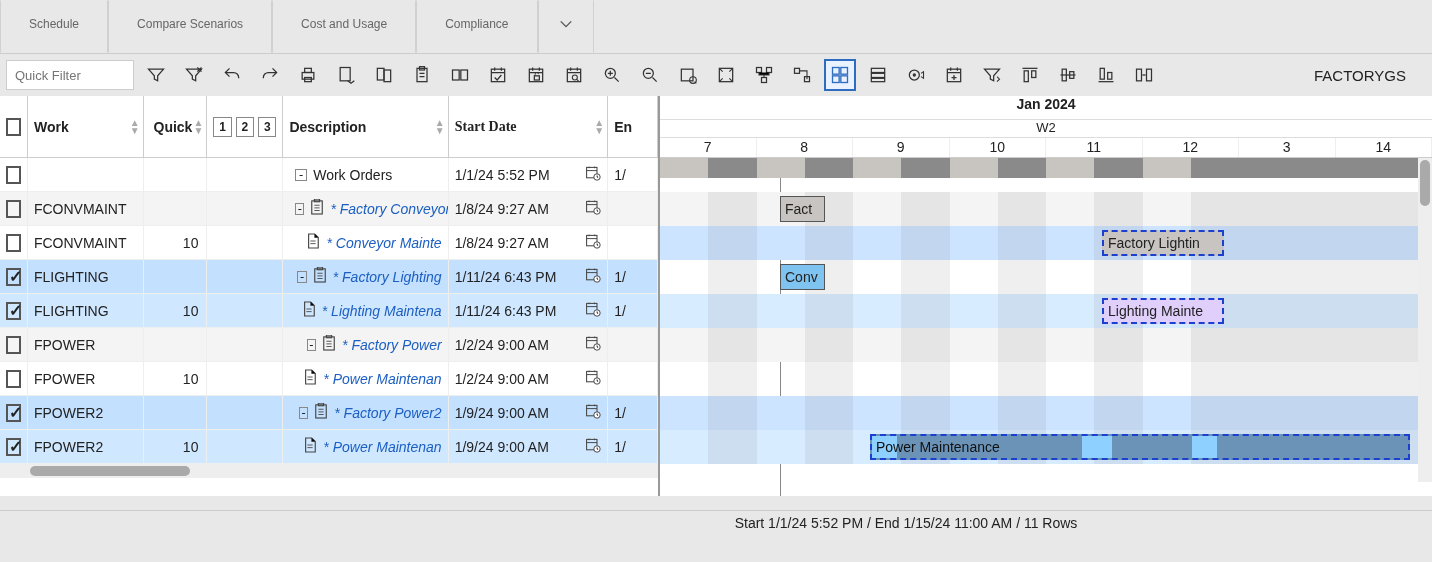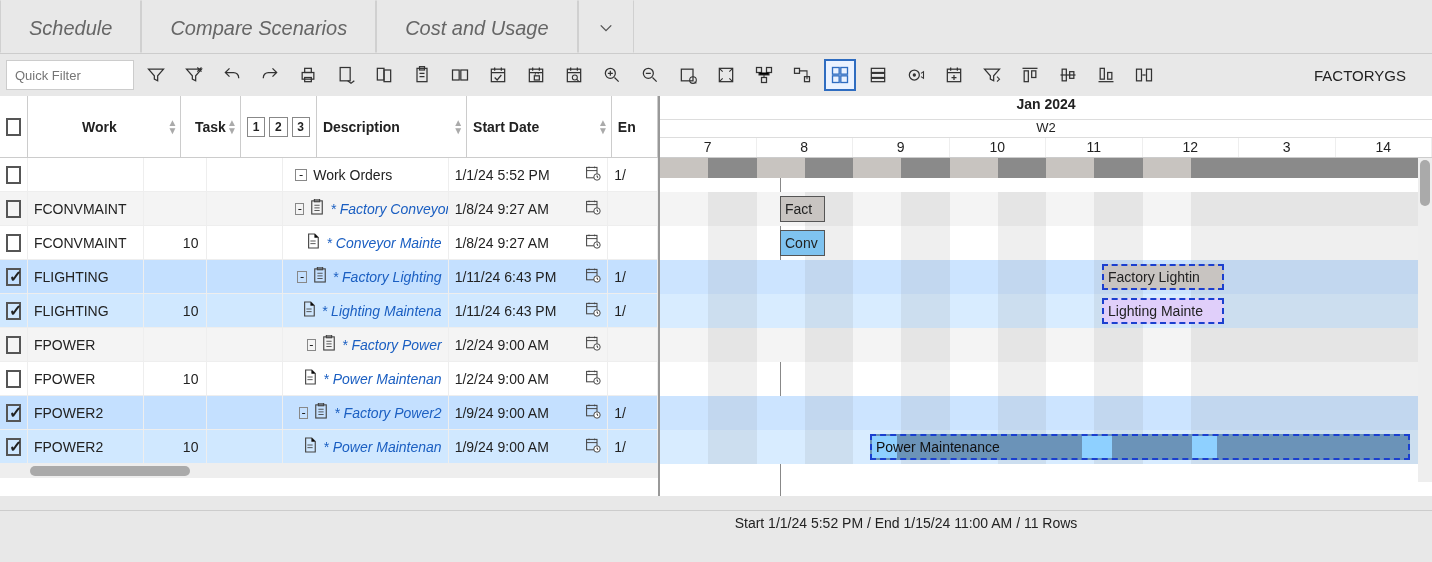--- a/index.html
+++ b/index.html
@@ -15,23 +15,22 @@
 .tabs {
   display: flex;
   height: 54px;
   background: #e8e8e8;
   border-bottom: 1px solid #ccc;
 }
 .tab {
   padding: 16px 28px;
   color: #666;
   cursor: pointer;
-  font-size: 20px;
+  font-size: 12px;
   border: 1px solid transparent;
-  font-style: italic;
 }
 .tab.active {
   background: #fff;
   color: #222;
   font-weight: 600;
   border-top: 3px solid #2e6cc0;
 }
 .tab:not(.active) {
   border-right: 1px solid #d0d0d0;
   border-left: 1px solid #d0d0d0;
@@ -106,25 +105,25 @@
 .col .sort {
   position:absolute;
   right:3px;
   top:50%;
   transform:translateY(-50%);
   color:#aaa;
   font-size:10px;
   line-height:8px;
 }
 .c-chk { width: 28px; justify-content:center;}
-.c-work { width: 116px; margin-left: 48px; }
+.c-work { width: 116px; }
 .c-task { width: 64px; justify-content:flex-end; padding-right:14px;}
 .c-ind { width: 76px; }
 .c-desc { width: 166px; }
-.c-start { width: 160px; }
+.c-start { width: 160px; font-family: Liberation Serif, serif; }
 .c-end { width: 50px; }
 .indbox {
   display:inline-flex;
   width:20px;height:20px;
   border:1px solid #888;
   align-items:center;justify-content:center;
   font-size:12px;
 }
 .checkbox {
   width: 18px; height: 18px;
@@ -263,20 +262,21 @@
   background:#888;
 }
 </style>
 </head>
 <body>
 
 <div class="tabs">
   <div class="tab">Schedule</div>
   <div class="tab">Compare Scenarios</div>
   <div class="tab">Cost and Usage</div>
+  <div class="tab">Compliance</div>
   <div class="tab caret">
     <svg viewBox="0 0 16 16" width="14" height="14">
         <path d="M2 5l6 6 6-6" stroke="#555" stroke-width="1.6" fill="none"></path>
       </svg>
   </div>
 </div>
 
 <div class="toolbar">
   <input class="quick-filter" placeholder="Quick Filter" style="">
   <div class="tbtn">
@@ -464,21 +464,21 @@
   <div class="grid-left">
     <div class="cols">
       <div class="col c-chk">
           <span class="checkbox"></span>
         </div>
       <div class="col c-work">
           <span>Work</span>
           <span class="sort">▲<br>▼</span>
         </div>
       <div class="col c-task">
-          <span>Task</span>
+          <span>Quick</span>
           <span class="sort">▲<br>▼</span>
         </div>
       <div class="col c-ind">
         <span class="indbox">1</span>
         <span class="indbox">2</span>
         <span class="indbox">3</span>
       </div>
       <div class="col c-desc">
           <span>Description</span>
           <span class="sort">▲<br>▼</span>
@@ -790,61 +790,61 @@
             <div class="vcell" style="background: rgba(120, 120, 120, 0.12);"></div>
             <div class="vcell"></div>
             <div class="vcell" style="background: rgba(120, 120, 120, 0.12);"></div>
             <div class="vcell" style="background: rgba(120, 120, 120, 0.12);"></div>
             <div class="vcell" style="background: rgba(120, 120, 120, 0.12);"></div>
             <div class="vcell" style="background: rgba(120, 120, 120, 0.12);"></div>
             <div class="vcell" style="background: rgba(120, 120, 120, 0.12);"></div>
           </div>
           <div class="bar grey" style="left: 120px; width: 45px;">Fact</div>
         </div>
+        <div class="grow alt sel">
+          <div class="vgrid">
+            <div class="vcell"></div>
+            <div class="vcell" style="background: rgba(120, 120, 120, 0.12);"></div>
+            <div class="vcell"></div>
+            <div class="vcell" style="background: rgba(120, 120, 120, 0.12);"></div>
+            <div class="vcell"></div>
+            <div class="vcell" style="background: rgba(120, 120, 120, 0.12);"></div>
+            <div class="vcell"></div>
+            <div class="vcell" style="background: rgba(120, 120, 120, 0.12);"></div>
+            <div class="vcell"></div>
+            <div class="vcell" style="background: rgba(120, 120, 120, 0.12);"></div>
+            <div class="vcell"></div>
+            <div class="vcell" style="background: rgba(120, 120, 120, 0.12);"></div>
+            <div class="vcell" style="background: rgba(120, 120, 120, 0.12);"></div>
+            <div class="vcell" style="background: rgba(120, 120, 120, 0.12);"></div>
+            <div class="vcell" style="background: rgba(120, 120, 120, 0.12);"></div>
+            <div class="vcell" style="background: rgba(120, 120, 120, 0.12);"></div>
+          </div>
+          <div class="bar grey sel" style="left: 442px; width: 122px;">Factory Lightin</div>
+        </div>
         <div class="grow">
           <div class="vgrid">
             <div class="vcell"></div>
             <div class="vcell" style="background: rgba(120, 120, 120, 0.12);"></div>
             <div class="vcell"></div>
             <div class="vcell" style="background: rgba(120, 120, 120, 0.12);"></div>
             <div class="vcell"></div>
             <div class="vcell" style="background: rgba(120, 120, 120, 0.12);"></div>
             <div class="vcell"></div>
             <div class="vcell" style="background: rgba(120, 120, 120, 0.12);"></div>
             <div class="vcell"></div>
             <div class="vcell" style="background: rgba(120, 120, 120, 0.12);"></div>
             <div class="vcell"></div>
             <div class="vcell" style="background: rgba(120, 120, 120, 0.12);"></div>
             <div class="vcell" style="background: rgba(120, 120, 120, 0.12);"></div>
             <div class="vcell" style="background: rgba(120, 120, 120, 0.12);"></div>
             <div class="vcell" style="background: rgba(120, 120, 120, 0.12);"></div>
             <div class="vcell" style="background: rgba(120, 120, 120, 0.12);"></div>
           </div>
           <div class="bar blue" style="left: 120px; width: 45px;">Conv</div>
-        </div>
-        <div class="grow alt sel">
-          <div class="vgrid">
-            <div class="vcell"></div>
-            <div class="vcell" style="background: rgba(120, 120, 120, 0.12);"></div>
-            <div class="vcell"></div>
-            <div class="vcell" style="background: rgba(120, 120, 120, 0.12);"></div>
-            <div class="vcell"></div>
-            <div class="vcell" style="background: rgba(120, 120, 120, 0.12);"></div>
-            <div class="vcell"></div>
-            <div class="vcell" style="background: rgba(120, 120, 120, 0.12);"></div>
-            <div class="vcell"></div>
-            <div class="vcell" style="background: rgba(120, 120, 120, 0.12);"></div>
-            <div class="vcell"></div>
-            <div class="vcell" style="background: rgba(120, 120, 120, 0.12);"></div>
-            <div class="vcell" style="background: rgba(120, 120, 120, 0.12);"></div>
-            <div class="vcell" style="background: rgba(120, 120, 120, 0.12);"></div>
-            <div class="vcell" style="background: rgba(120, 120, 120, 0.12);"></div>
-            <div class="vcell" style="background: rgba(120, 120, 120, 0.12);"></div>
-          </div>
-          <div class="bar grey sel" style="left: 442px; width: 122px;">Factory Lightin</div>
         </div>
         <div class="grow sel">
           <div class="vgrid">
             <div class="vcell"></div>
             <div class="vcell" style="background: rgba(120, 120, 120, 0.12);"></div>
             <div class="vcell"></div>
             <div class="vcell" style="background: rgba(120, 120, 120, 0.12);"></div>
             <div class="vcell"></div>
             <div class="vcell" style="background: rgba(120, 120, 120, 0.12);"></div>
             <div class="vcell"></div>

